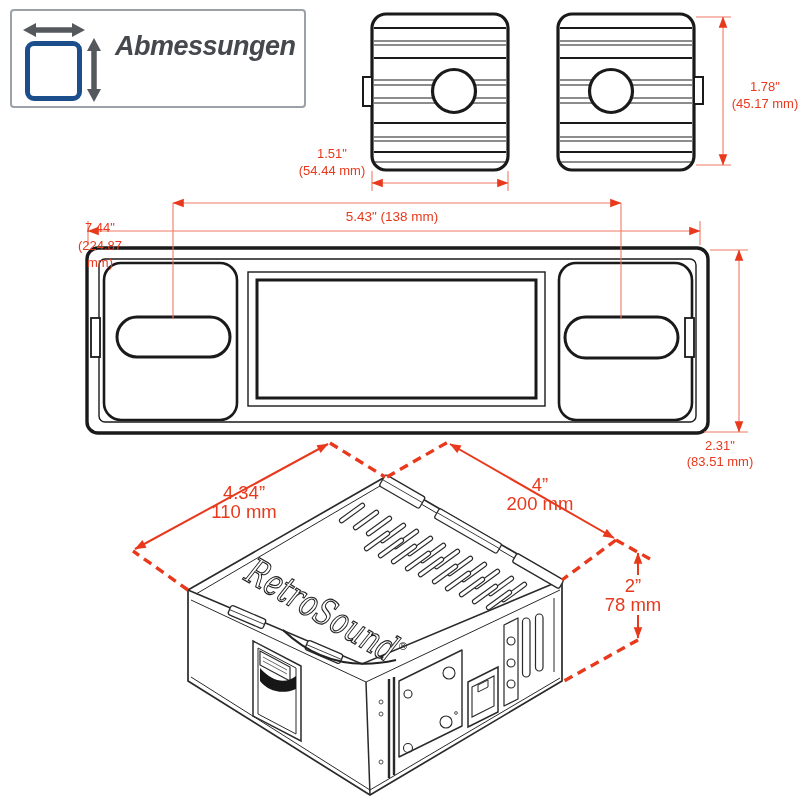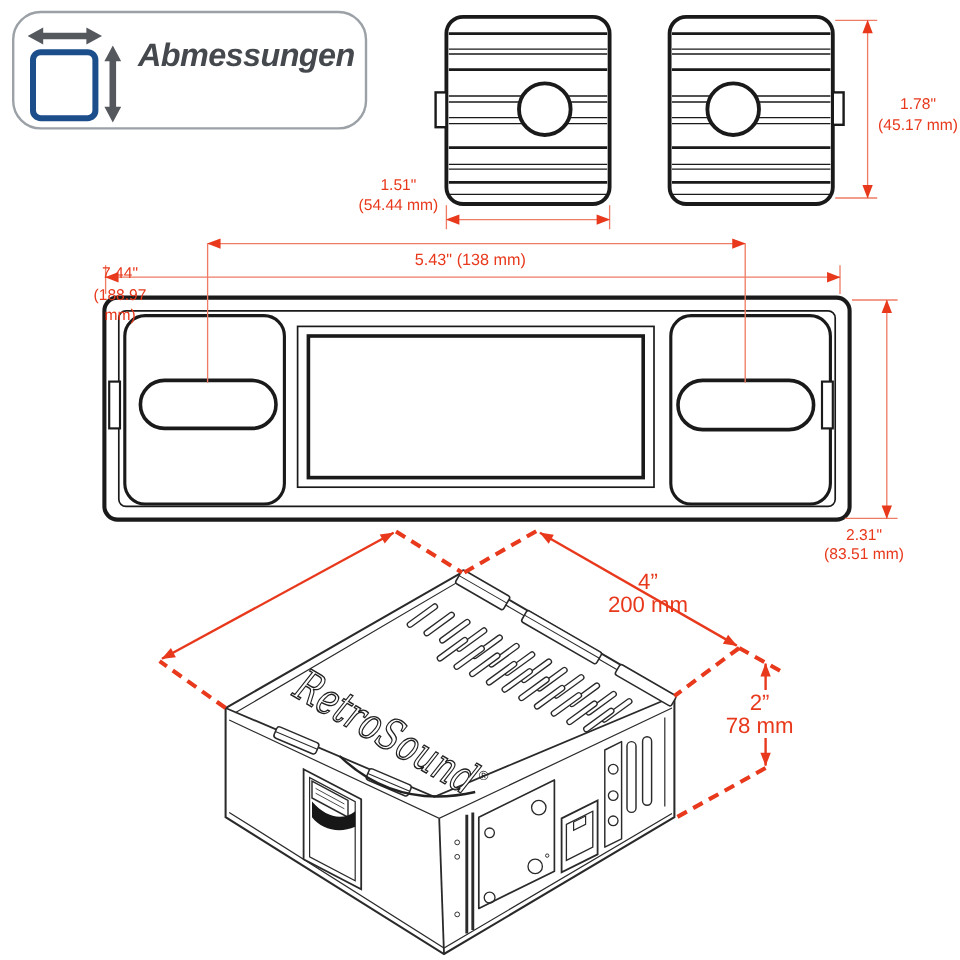--- a/index.html
+++ b/index.html
@@ -14,21 +14,21 @@
   .rm{stroke:#e8391d;stroke-width:2;fill:none}
   .rdash{stroke:#e8391d;stroke-width:3.4;fill:none;stroke-dasharray:9 6}
 
   
   .dim{position:absolute;color:#e8391d;text-align:center;font-size:13px;line-height:17px;white-space:nowrap}
   .dim-lg{font-size:18.5px;line-height:19px}
   .dim-bg{background:#fff;padding:1px 0}
 
   
   .badge{position:absolute;left:10px;top:9px;width:292px;height:95px;background:#fff;
-         border:2.5px solid #9ba1a6;border-radius:24px}
+         border:2.5px solid #9ba1a6;border-radius:4px}
   .bsq{position:absolute;left:13px;top:30px;width:47px;height:50px;border:5.5px solid #1c4e8c;border-radius:9px}
   .h-arrow{position:absolute;left:11px;top:9px}
   .v-arrow{position:absolute;left:72px;top:27px}
   .btxt{position:absolute;left:103px;top:21px;font-style:italic;font-weight:bold;
         font-size:27px;line-height:28px;color:#45494e;letter-spacing:-.5px}
 </style>
 </head>
 <body>
 
 <div class="canvas">
@@ -222,29 +222,33 @@
   <div>1.78"</div>
   <div>(45.17 mm)</div>
 </div>
 
 <div class="dim" style="left:307px;top:208px;width:170px;font-size:13.5px">
   <div>5.43" (138 mm)</div>
 </div>
 
 <div class="dim" style="left:56px;top:219px;width:88px;line-height:17.5px">
   <div>7.44"</div>
-  <div>(188.97</div>
+  <div>(224.87</div>
   <div>mm)</div>
 </div>
 
 <div class="dim" style="left:676px;top:438px;width:88px;line-height:16px">
   <div>2.31"</div>
   <div>(83.51 mm)</div>
 </div>
 
+<div class="dim dim-lg" style="left:189px;top:483px;width:110px">
+  <div>4.34”</div>
+  <div>110 mm</div>
+</div>
 
 <div class="dim dim-lg" style="left:485px;top:475px;width:110px">
   <div>4”</div>
   <div>200 mm</div>
 </div>
 
 <div class="dim dim-lg dim-bg" style="left:588px;top:575px;width:90px">
   <div>2”</div>
   <div>78 mm</div>
 </div>

